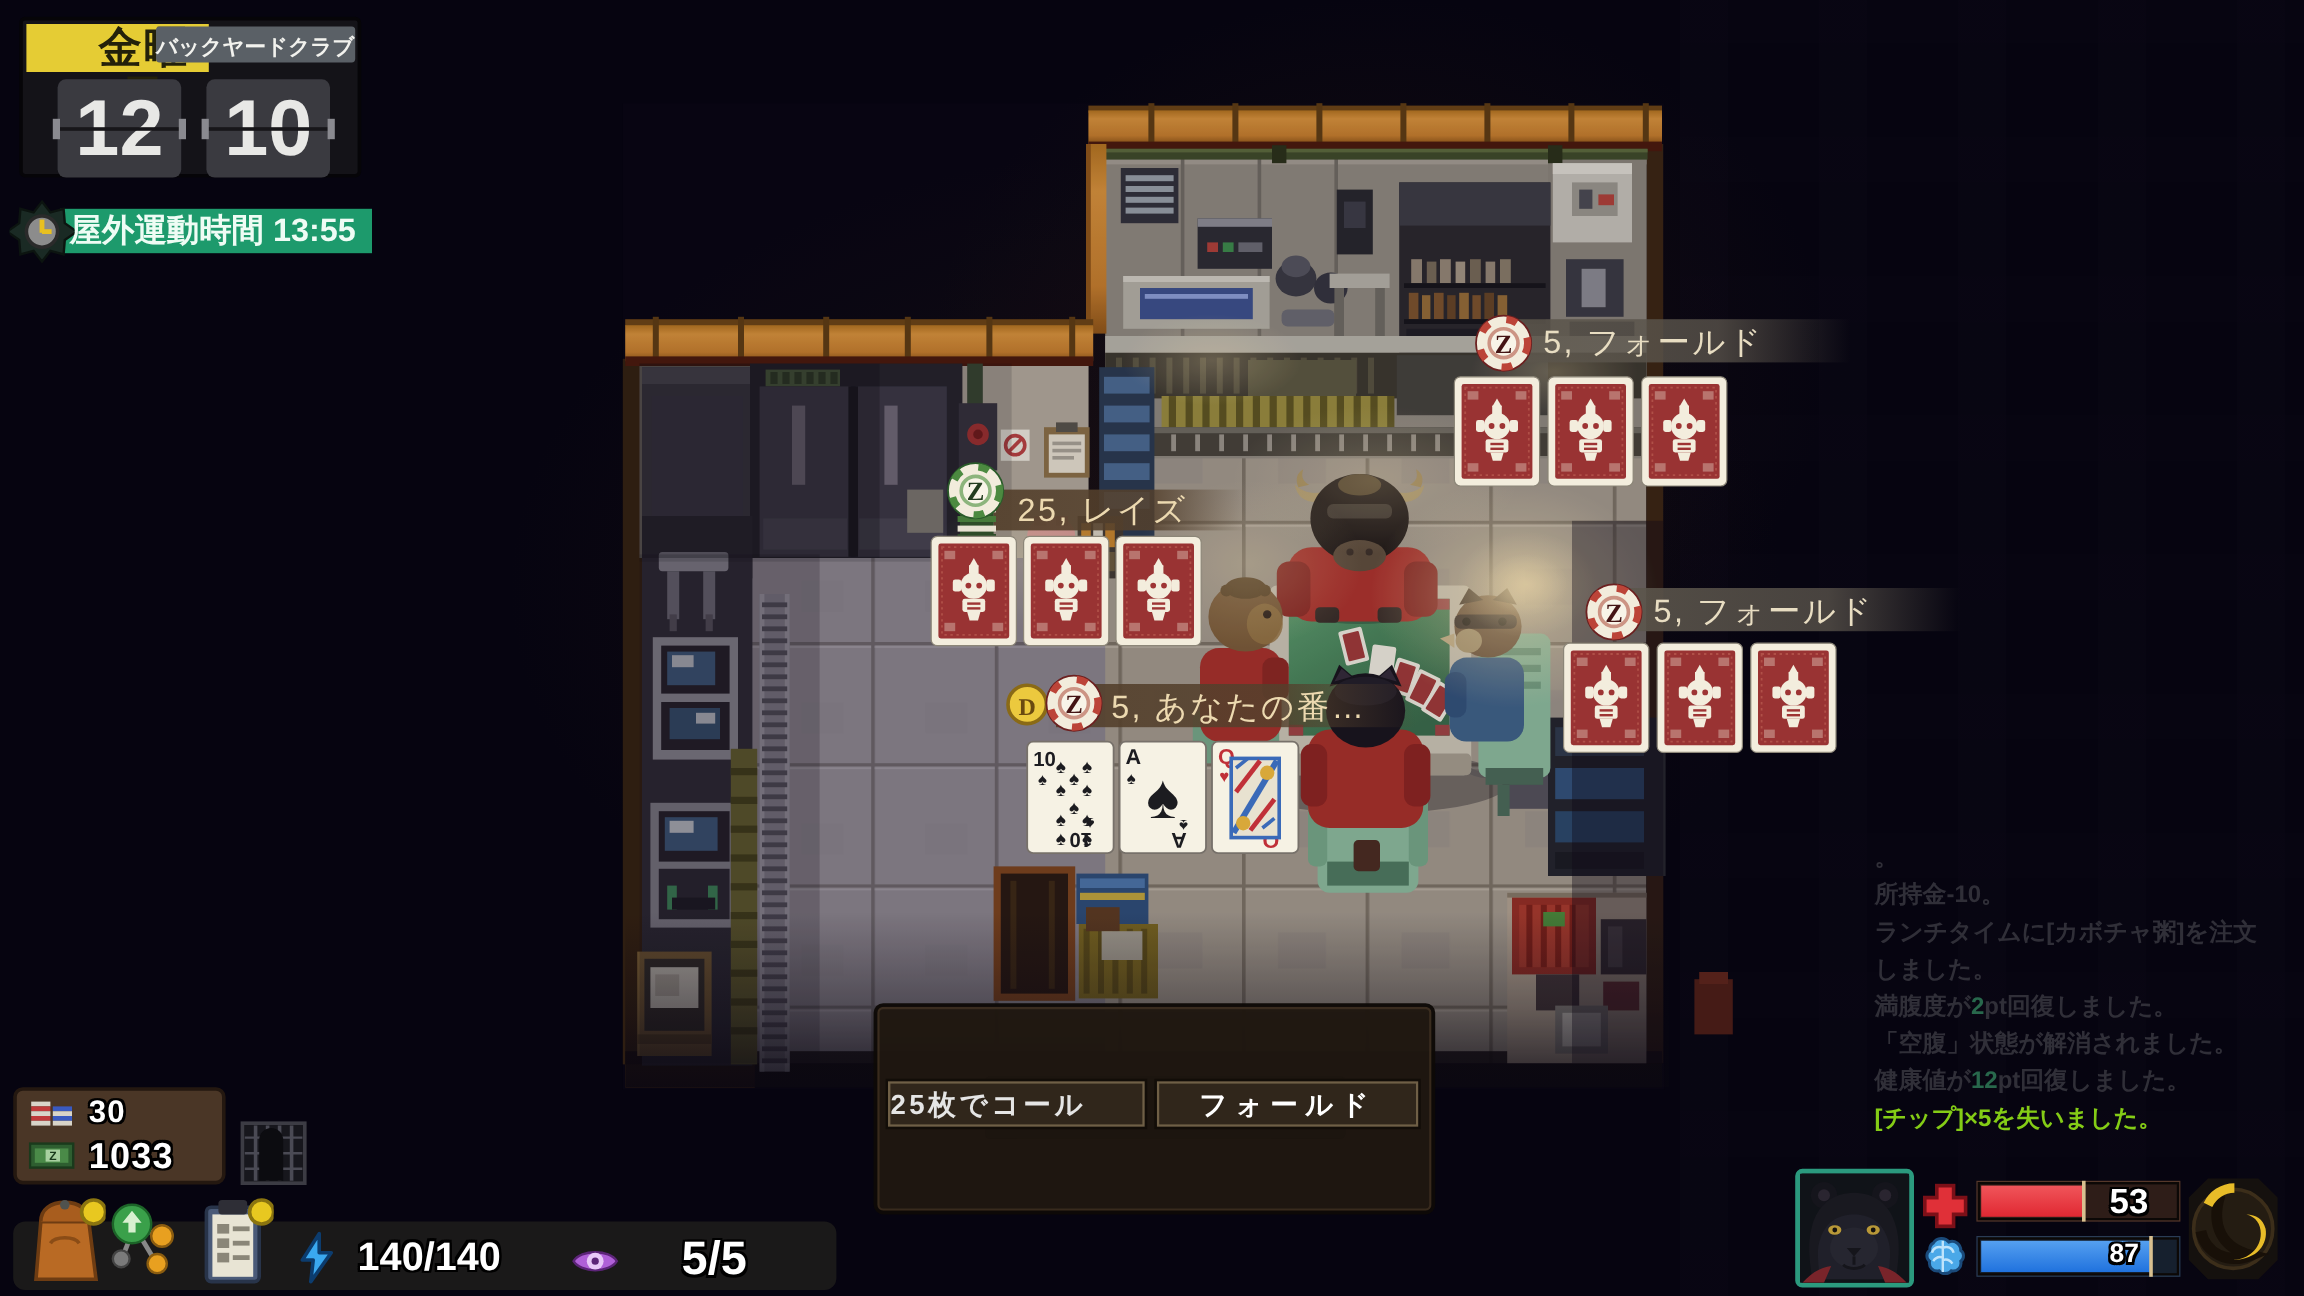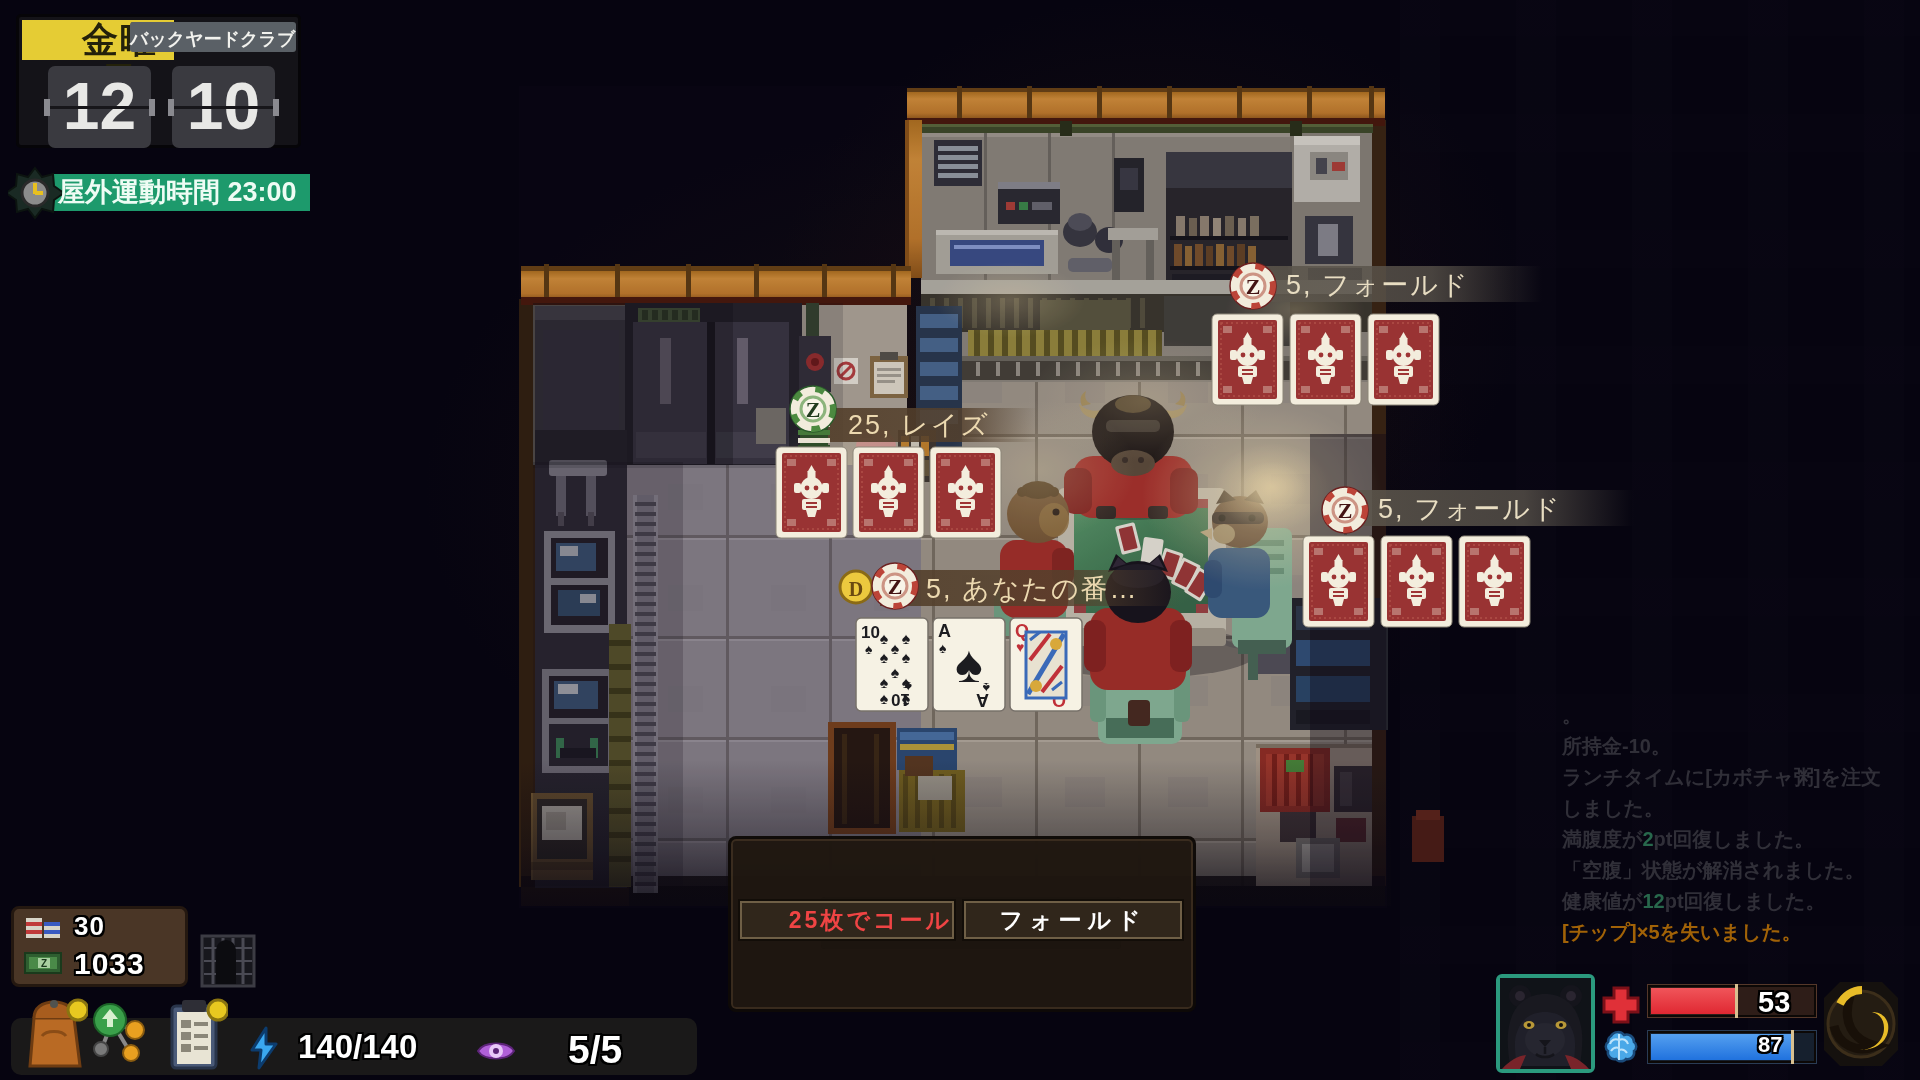--- a/index.html
+++ b/index.html
@@ -754,34 +754,34 @@
 
   <div class="abs" style="left:153px;top:49px;width:103px;height:82px;background:#3a3a40;border-radius:7px;color:#e8e8e6;font-size:66px;font-weight:bold;text-align:center;line-height:80px;">10</div>
   <div class="abs" style="left:29px;top:89px;width:103px;height:3px;background:#17161a;"></div>
   <div class="abs" style="left:153px;top:89px;width:103px;height:3px;background:#17161a;"></div>
   <div class="abs" style="left:25px;top:82px;width:6px;height:17px;background:#8a8a90;"></div>
   <div class="abs" style="left:130px;top:82px;width:6px;height:17px;background:#8a8a90;"></div>
   <div class="abs" style="left:149px;top:82px;width:6px;height:17px;background:#8a8a90;"></div>
   <div class="abs" style="left:254px;top:82px;width:6px;height:17px;background:#8a8a90;"></div>
 </div>
 
-<div class="abs" style="left:50px;top:174px;width:260px;height:37px;background:#1d9a6c;color:#eefcf4;font-size:27px;font-weight:bold;line-height:37px;padding-left:8px;box-sizing:border-box;">屋外運動時間  23:00</div>
+<div class="abs" style="left:50px;top:174px;width:260px;height:37px;background:#1d9a6c;color:#eefcf4;font-size:27px;font-weight:bold;line-height:37px;padding-left:8px;box-sizing:border-box;">屋外運動時間  13:55</div>
 
 <svg class="abs" style="left:8px;top:166px" width="54" height="54" viewBox="0 0 54 54">
   <path d="M27 2l7 9 11 -3 1 12 10 7 -10 7 -1 12 -11 -3 -7 9 -7 -9 -11 3 -1 -12 -10 -7 10 -7 1 -12 11 3z" fill="#1a2a24" stroke="#0c1410" stroke-width="2"></path>
   <circle cx="27" cy="27" r="13" fill="#8c8c8c" stroke="#2a2a2a" stroke-width="3"></circle>
   <rect x="25" y="17" width="4" height="11" fill="#e8c020"></rect>
   <rect x="27" y="25" width="8" height="4" fill="#e8c020"></rect>
 </svg>
 
 <div class="abs" style="left:728px;top:836px;width:468px;height:176px;background:#1f1710;opacity:0.97;border:3px solid #0e0a07;border-radius:8px;box-sizing:border-box;box-shadow:inset 0 0 0 2px #3a2c1e;">
   <div class="abs" style="left:90px;top:58px;width:300px;height:52px;background:#1a130d;border-radius:4px;opacity:0.35;"></div>
 </div>
 
-<div class="abs" style="left:740px;top:901px;width:214px;height:38px;background:#30261b;border:2px solid #6f5f46;outline:2px solid #120d08;color:#ef4444;font-size:23px;font-weight:bold;text-align:right;line-height:35px;letter-spacing:3px;box-sizing:border-box;">25枚でコール</div>
+<div class="abs" style="left:740px;top:901px;width:214px;height:38px;background:#30261b;border:2px solid #6f5f46;outline:2px solid #120d08;color:#e5e5e5;font-size:23px;font-weight:bold;text-align:left;line-height:35px;letter-spacing:3px;box-sizing:border-box;">25枚でコール</div>
 
 <div class="abs" style="left:964px;top:901px;width:218px;height:38px;background:#30261b;border:2px solid #6f5f46;outline:2px solid #120d08;color:#ffffff;font-size:23px;font-weight:bold;text-align:center;line-height:35px;letter-spacing:6px;box-sizing:border-box;">フォールド</div>
 
 <div class="abs" style="left:11px;top:906px;width:177px;height:81px;background:#4a3626;border:3px solid #241810;border-radius:8px;box-sizing:border-box;"></div>
 
 <svg class="abs" style="left:24px;top:914px" width="42" height="28" viewBox="0 0 42 28">
   <rect x="2" y="4" width="16" height="4" fill="#d8d4c8"></rect>
       <rect x="2" y="8" width="16" height="4" fill="#c03a3a"></rect>
       <rect x="2" y="12" width="16" height="4" fill="#d8d4c8"></rect>
       <rect x="2" y="16" width="16" height="4" fill="#c03a3a"></rect>
@@ -912,15 +912,15 @@
 </svg>
 
 <div class="abs" style="left:1562px;top:700px;width:400px;font-size:20px;line-height:31px;color:#302f38;font-weight:bold;white-space:nowrap;">
 。<br>
 所持金-10。<br>
 ランチタイムに[カボチャ粥]を注文<br>
 しました。<br>
 満腹度が<span style="color:#28684c">2</span>pt回復しました。<br>
 「空腹」状態が解消されました。<br>
 健康値が<span style="color:#28684c">12</span>pt回復しました。<br>
-<span style="color:#a16207">[チップ]×5を失いました。</span>
+<span style="color:#84cc16">[チップ]×5を失いました。</span>
 </div>
 
 </div>
 </body></html>

